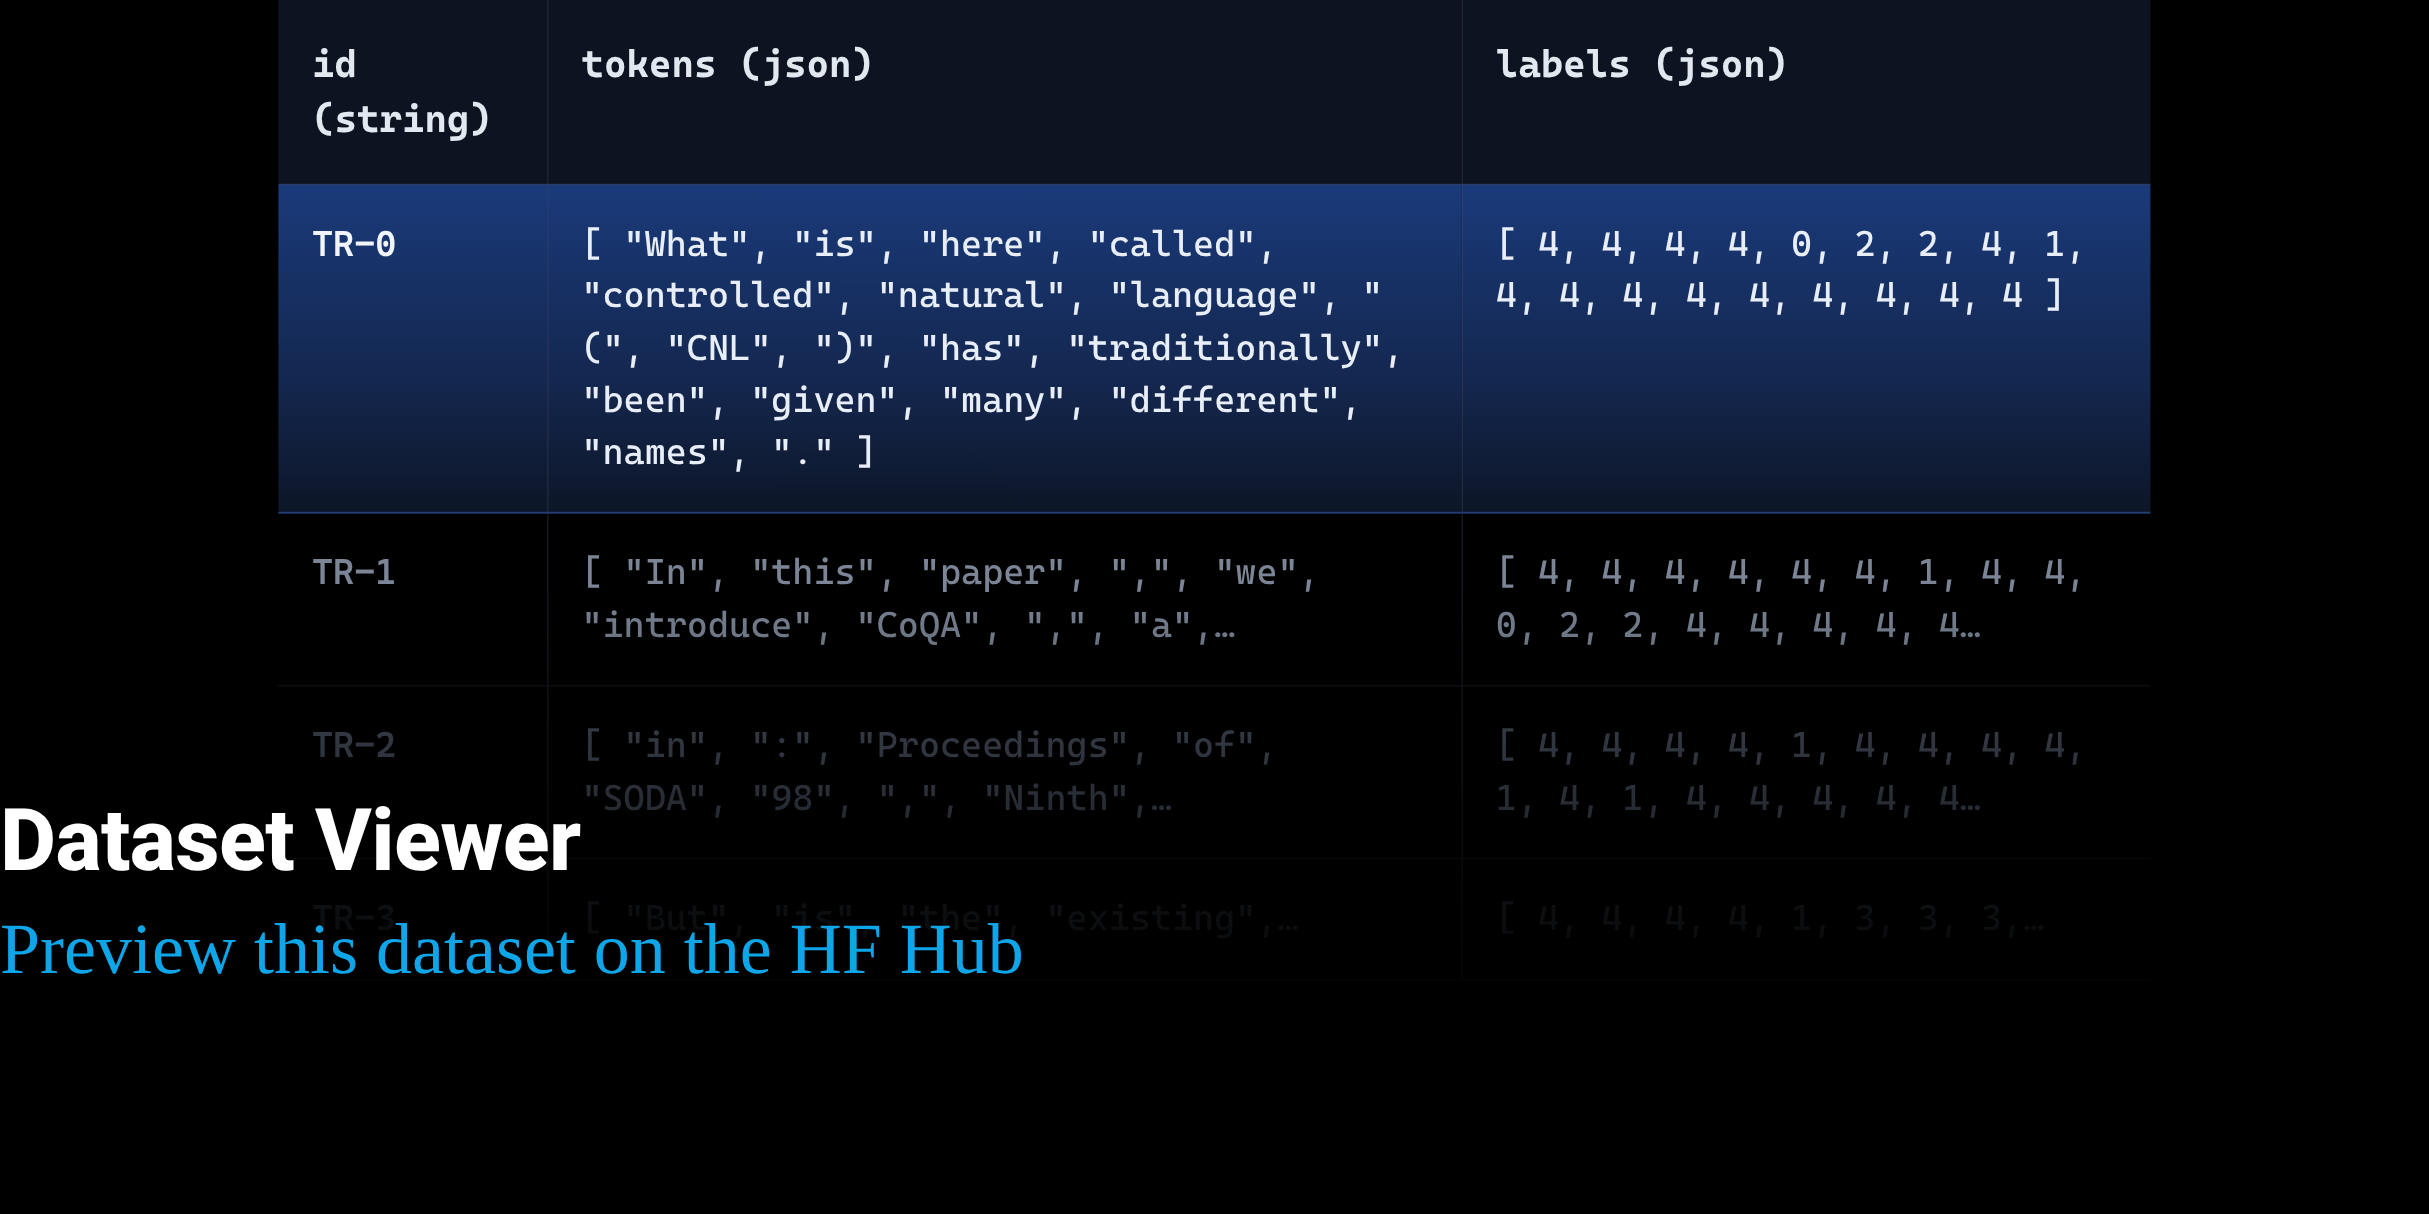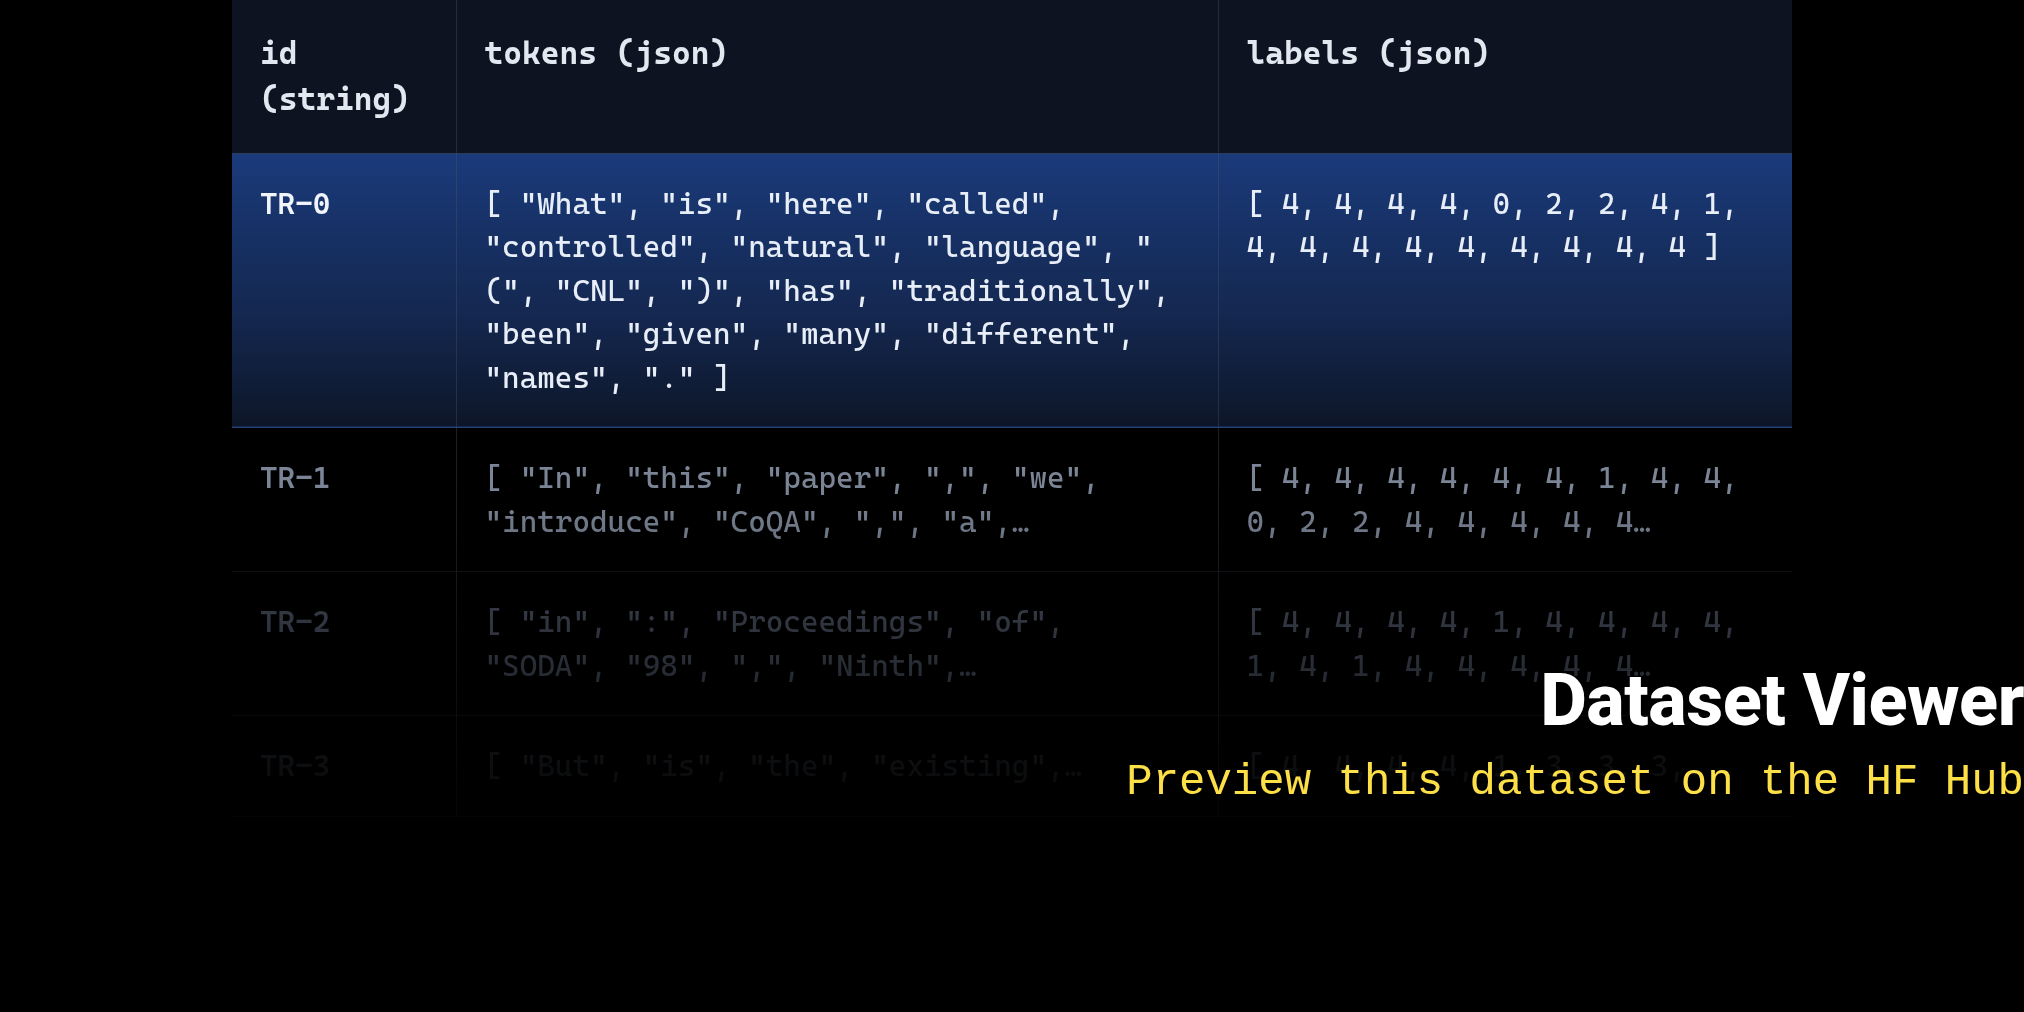--- a/index.html
+++ b/index.html
@@ -62,36 +62,36 @@
   .overlay {
     position: absolute;
     top: 0; left: 0; right: 0; bottom: 0;
     pointer-events: none;
     background: linear-gradient(180deg, rgba(0,0,0,0) 0%, rgba(0,0,0,0) 48%, rgba(0,0,0,0.78) 78%, rgba(0,0,0,1) 100%);
   }
   .headline {
     position: absolute;
     left: 0; right: 0;
     top: 658px;
-    text-align: right;
+    text-align: left;
     pointer-events: none;
   }
   .headline h1 {
     font-family: 'Segoe UI', -apple-system, BlinkMacSystemFont, Roboto, 'Helvetica Neue', Arial, sans-serif;
     font-weight: 800;
     font-size: 72px;
     color: #ffffff;
     letter-spacing: -0.5px;
     margin-bottom: 14px;
   }
   .headline p {
-    font-family: Liberation Mono, monospace;
+    font-family: Liberation Serif, serif;
     font-weight: 400;
-    font-size: 44px;
-    color: #fde047;
+    font-size: 60px;
+    color: #0ea5e9;
   }
 </style>
 </head>
 <body>
 
 <div class="table-wrap">
   <table>
     <colgroup>
       <col class="col-id">
       <col class="col-tokens">

